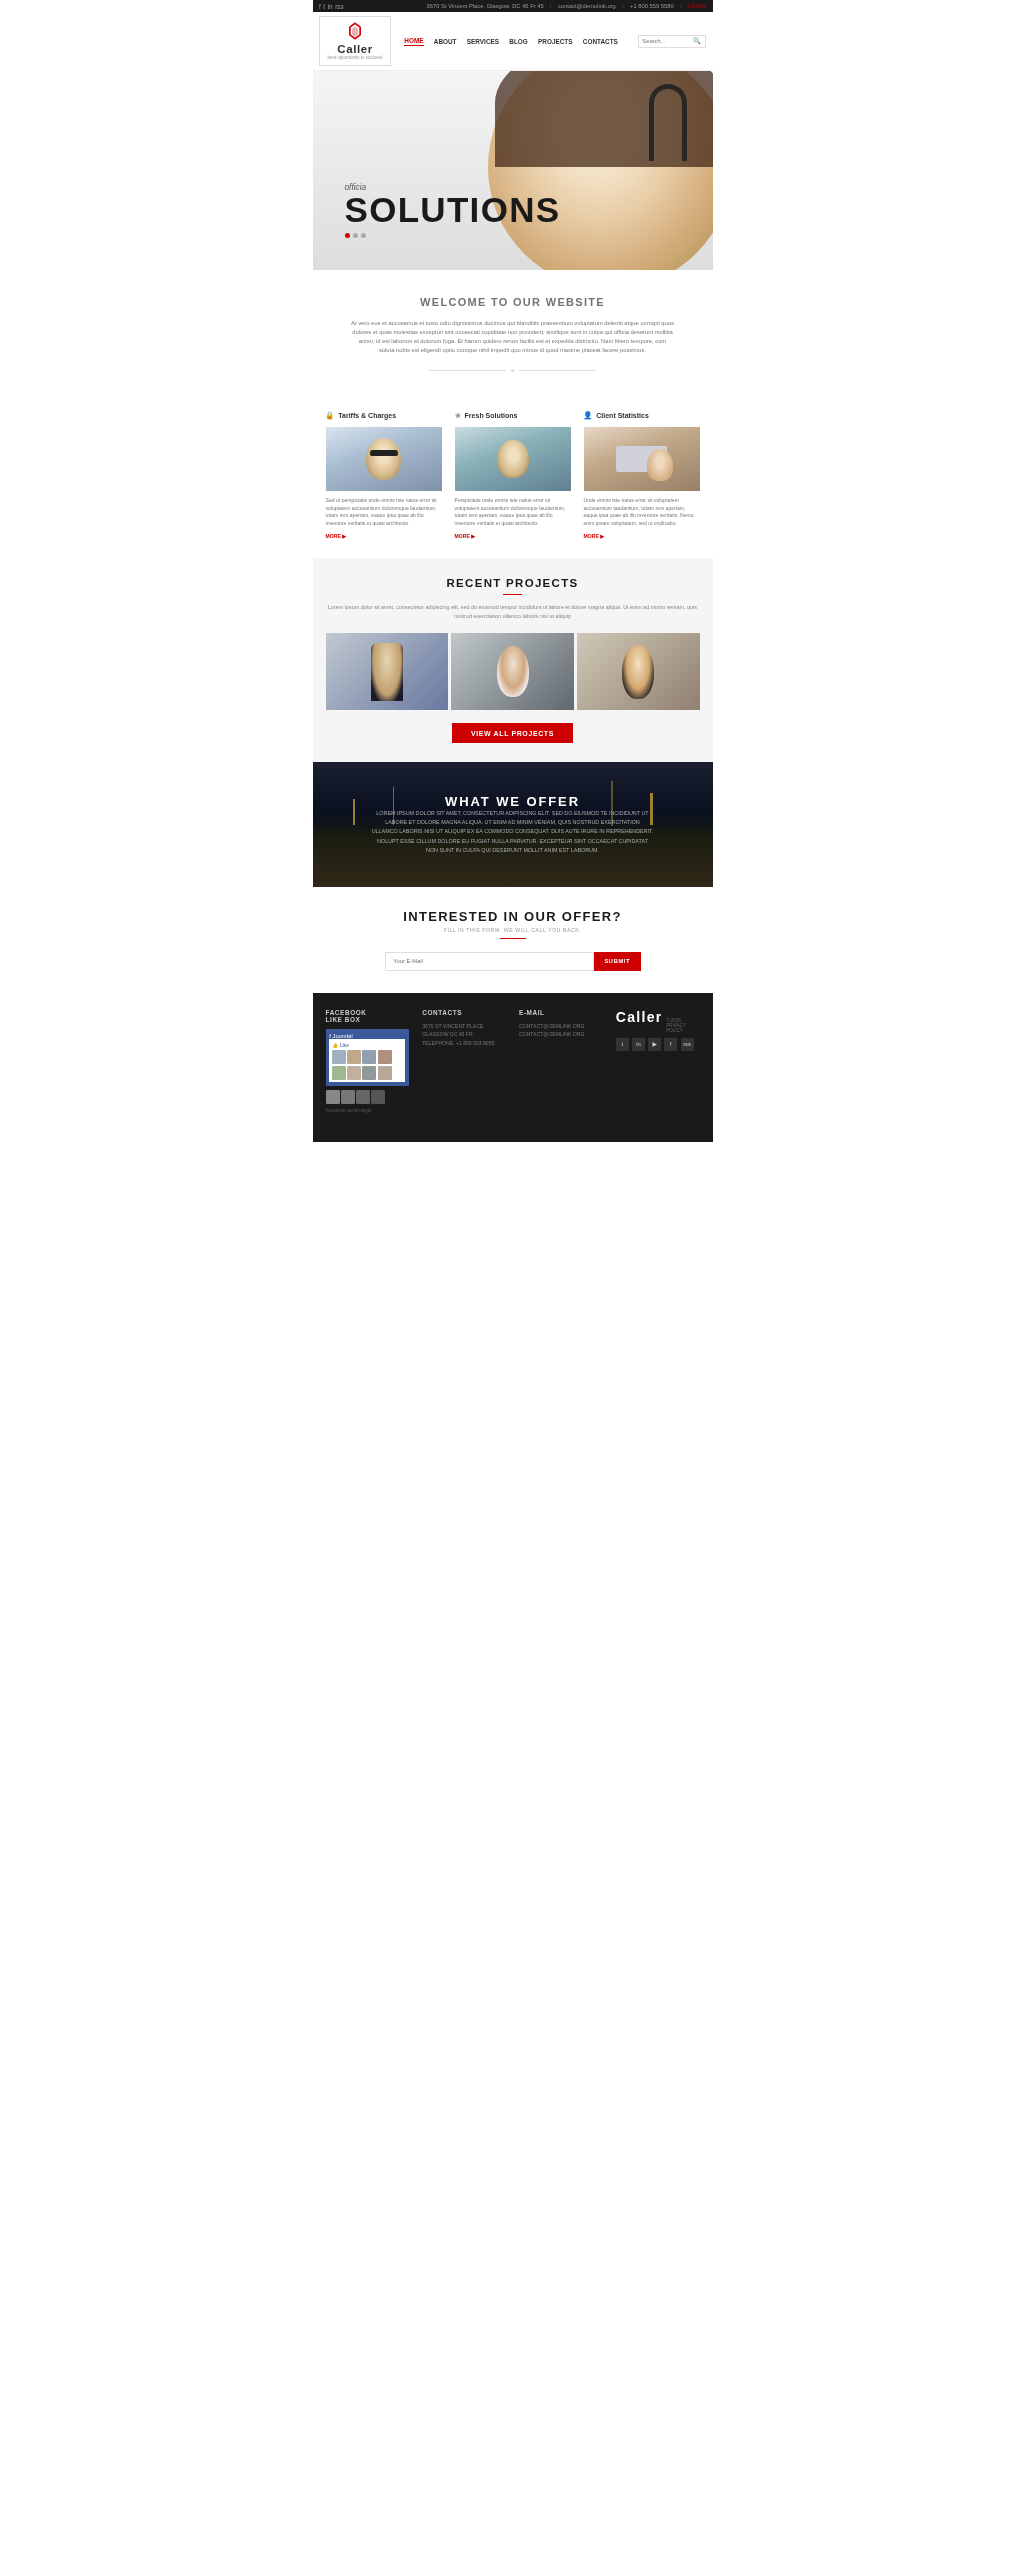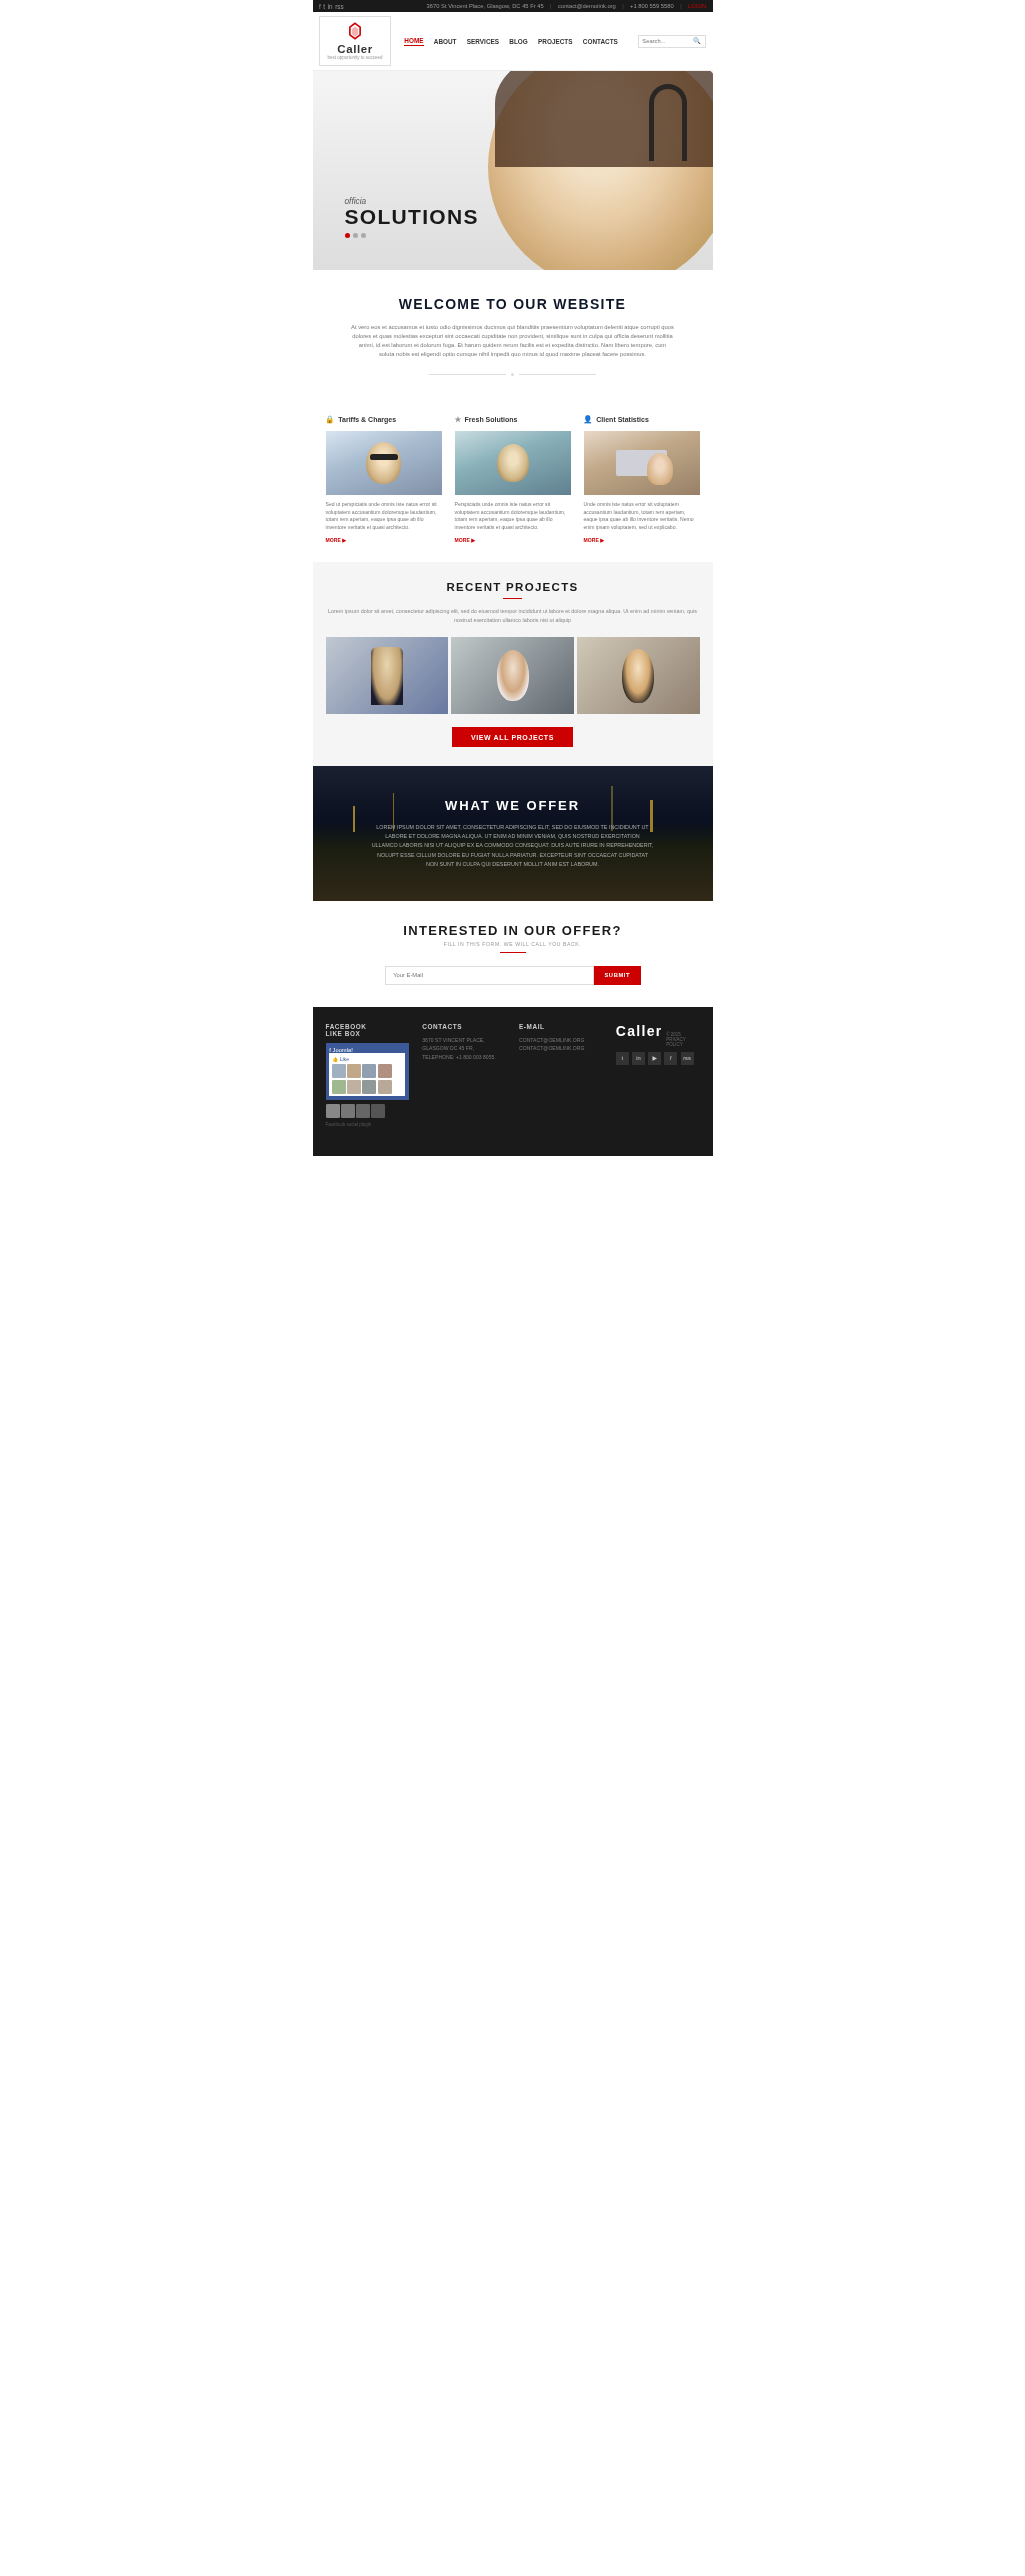--- a/index.html
+++ b/index.html
@@ -103,21 +103,21 @@
       left: 32px;
       bottom: 32px;
       z-index: 2;
     }
     .hero-global {
       font-size: 8.3px;
       color: #555;
       font-style: italic;
     }
     .hero-solutions {
-      font-size: 21px;
+      font-size: 35px;
       font-weight: 900;
       color: #1a1a1a;
       text-transform: uppercase;
       letter-spacing: 1.3px;
       line-height: 1;
     }
     .hero-dots {
       display: flex;
       gap: 3.2px;
       margin-top: 6.4px;
@@ -128,25 +128,25 @@
       background: #aaa;
     }
     .hero-dot.active { background: #cc0000; }
 
     
     .welcome-section {
       padding: 26px 38px;
       text-align: center;
     }
     .welcome-title {
-      font-size: 14px;
+      font-size: 11px;
       font-weight: 900;
       text-transform: uppercase;
       letter-spacing: 1.3px;
-      color: #0f172a;
+      color: #737373;
       margin-bottom: 10.3px;
     }
     .welcome-text {
       font-size: 5.8px;
       color: #777;
       line-height: 1.6;
       margin-bottom: 13px;
     }
     .welcome-divider {
       display: flex;
@@ -278,21 +278,21 @@
         rgba(255,165,0,0.03) 1.3px,
         rgba(255,165,0,0.03) 2.6px
       );
     }
     .offer-title {
       font-size: 13px;
       font-weight: 900;
       text-transform: uppercase;
       letter-spacing: 1.9px;
       color: #fff;
-      margin-bottom: 10px;
+      margin-bottom: 0;
       position: relative;
       z-index: 1;
       text-align: center;
     }
     .offer-text {
       font-size: 5.4px;
       color: #aaa;
       line-height: 1.7;
       max-width: 282px;
       margin: 0 auto;

